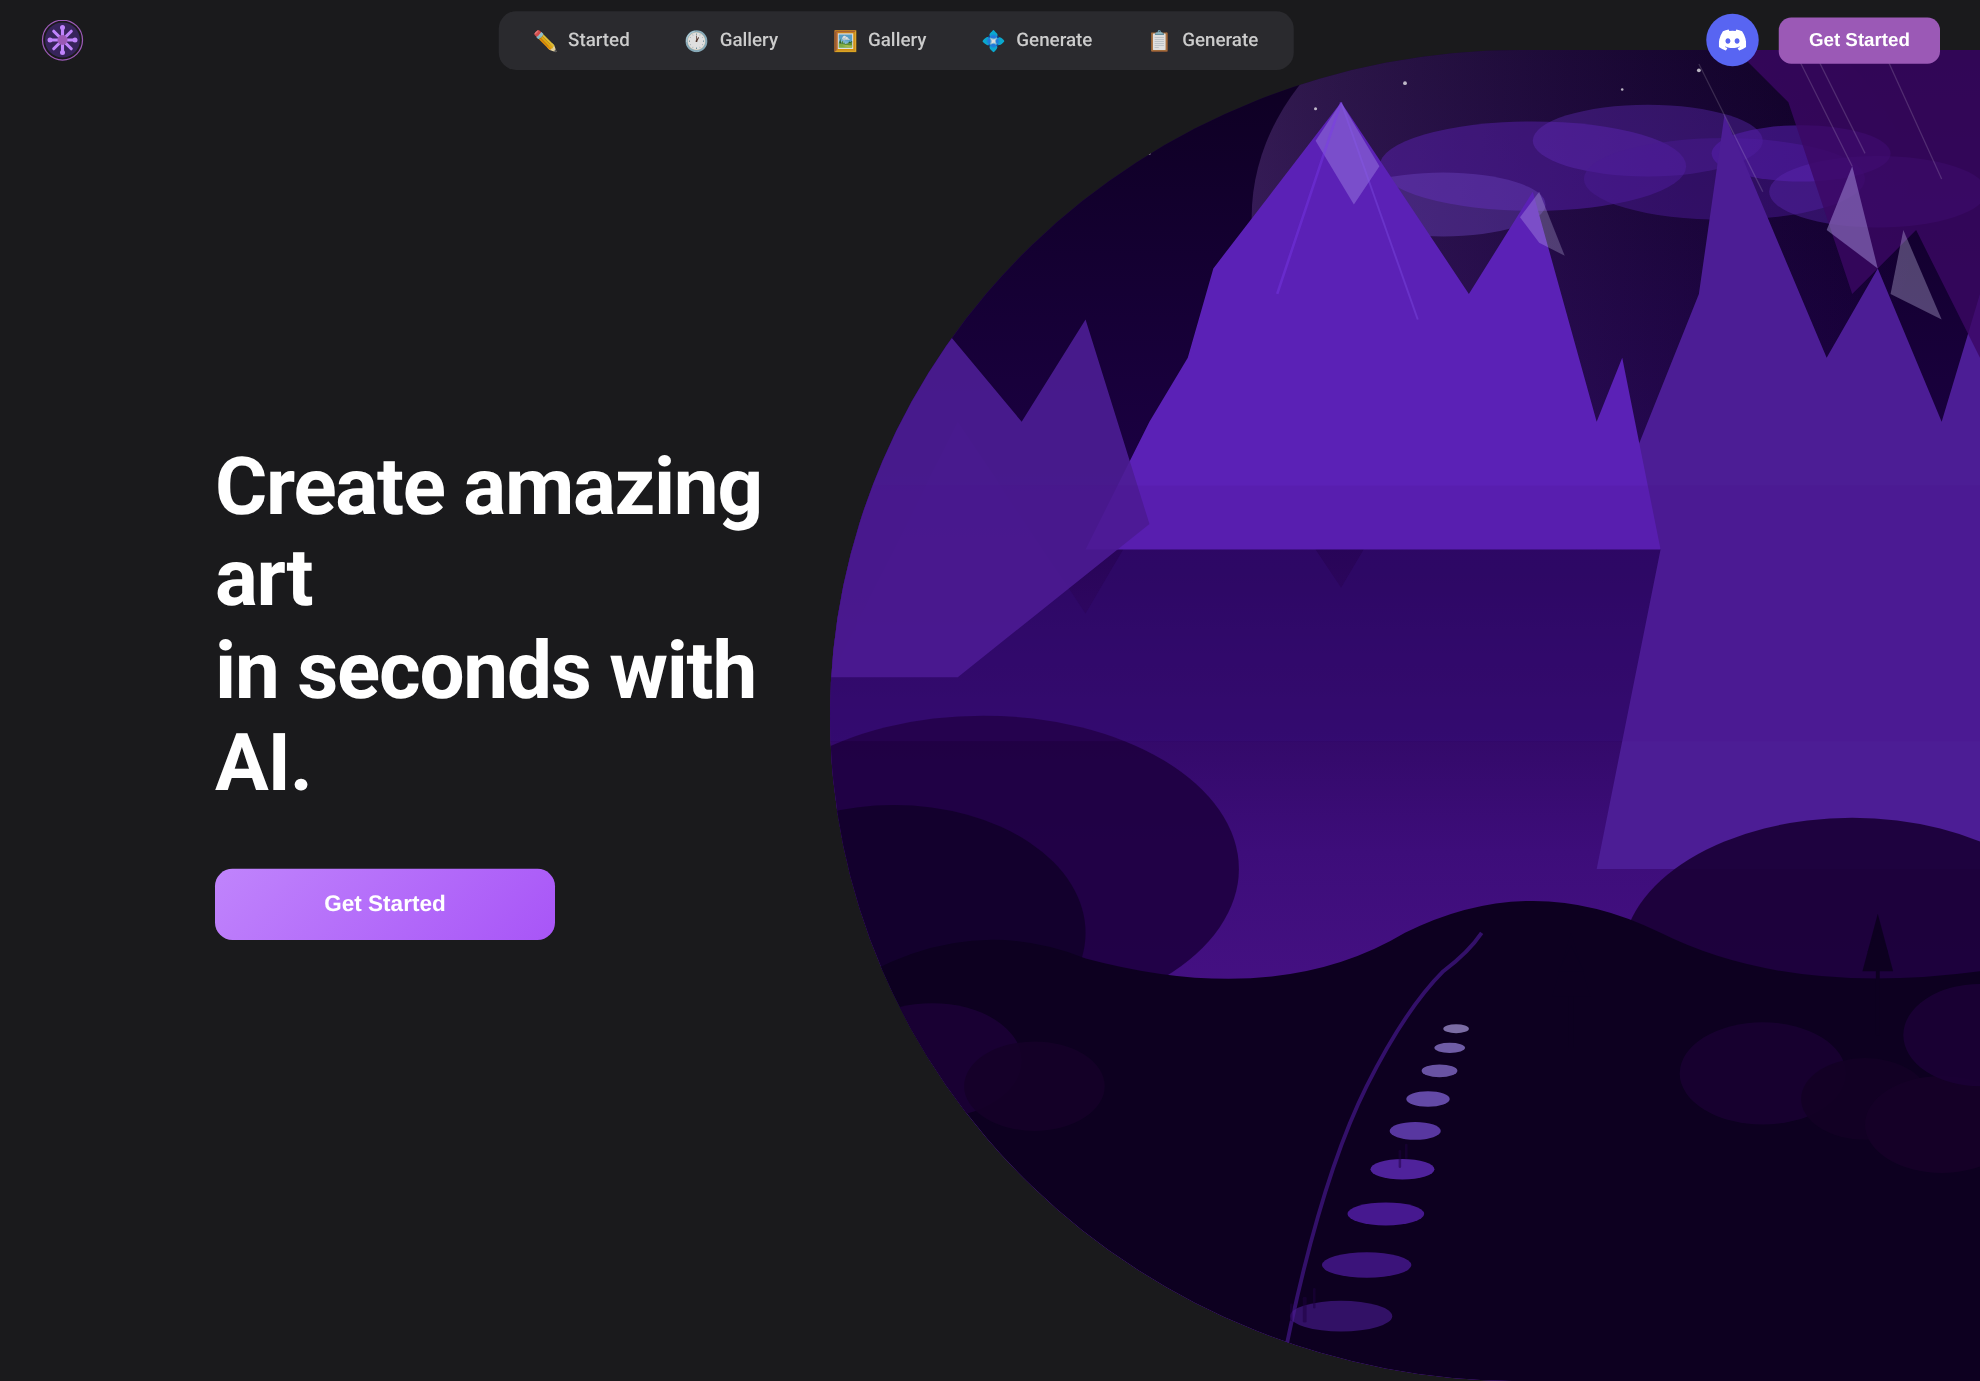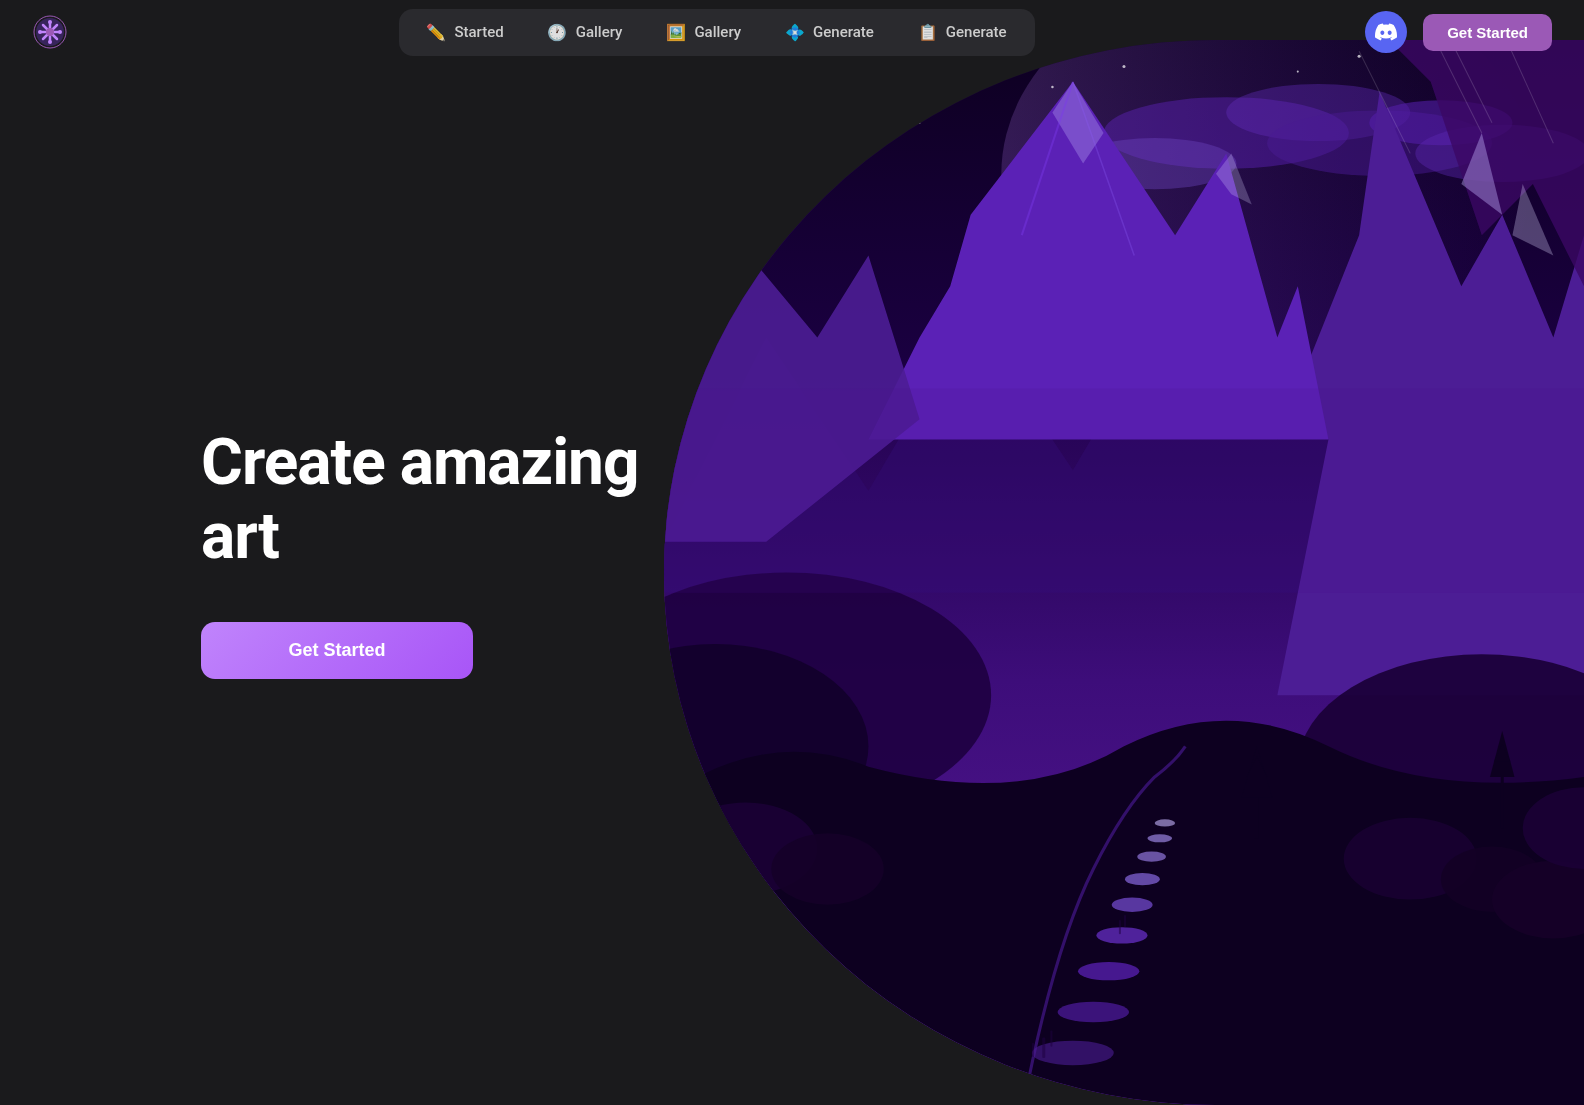--- a/index.html
+++ b/index.html
@@ -113,21 +113,20 @@
       position: absolute;
       left: 0;
       top: 0;
       bottom: 0;
       width: 680px;
       display: flex;
       flex-direction: column;
       justify-content: center;
       padding: 0 0 0 172px;
       z-index: 10;
-      margin-left: 29px;
     }
 
     .hero-title {
       font-size: 64px;
       font-weight: 700;
       color: #ffffff;
       line-height: 1.15;
       margin-bottom: 48px;
       letter-spacing: -1px;
     }
@@ -234,20 +233,21 @@
     </div>
     <button class="get-started-btn-nav">Get Started</button>
   </div>
 </nav>
 
 <div class="hero">
 
   <div class="hero-left">
     <h1 class="hero-title">
       <span style="display:block">Create amazing art</span>
+      <span style="display:block">in seconds with AI.</span>
     </h1>
     <button class="get-started-btn-hero">Get Started</button>
   </div>
 
   <div class="hero-right">
     <div class="blob-image">
       <div class="landscape">
         <svg viewBox="0 0 900 1060" preserveAspectRatio="xMidYMid slice" xmlns="http://www.w3.org/2000/svg">
 
           <defs>

